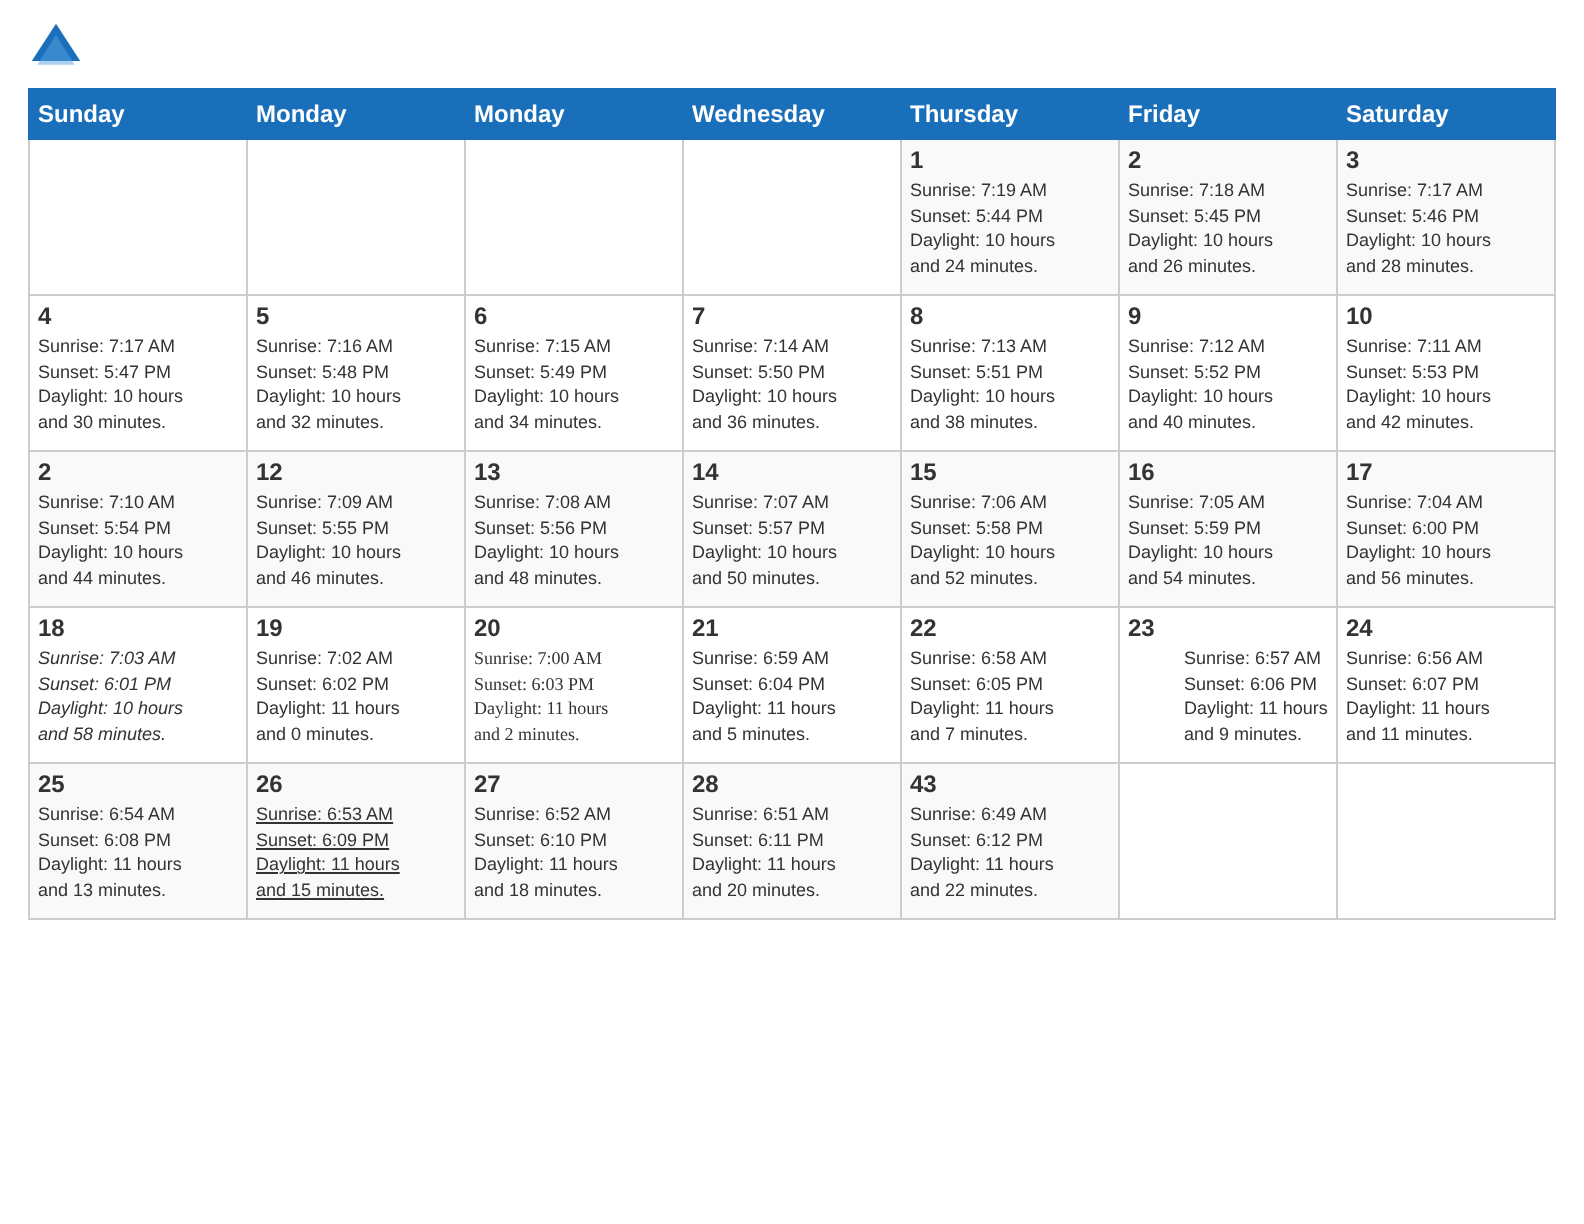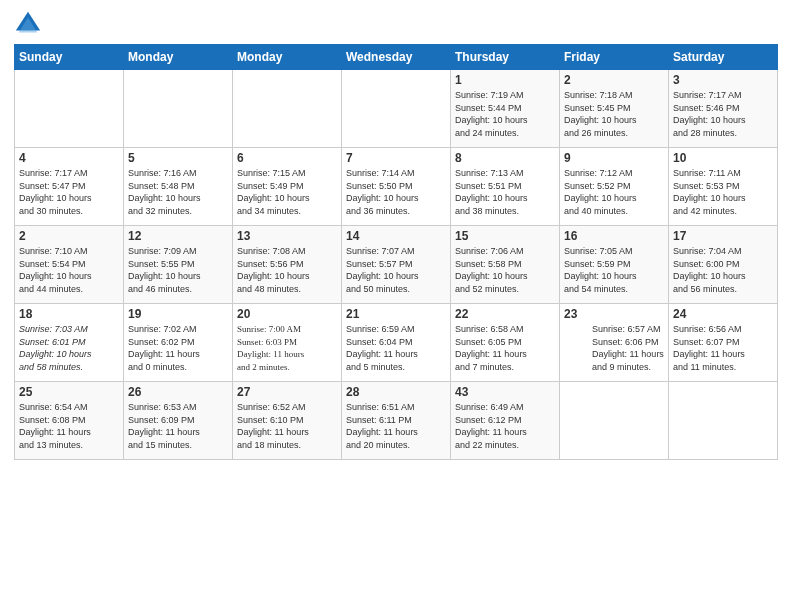--- a/index.html
+++ b/index.html
@@ -309,21 +309,21 @@
         <tr>
           <td>
             <span class="day-num">25</span>
             <div class="day-info" style="white-space: pre-line;">Sunrise: 6:54 AM
 Sunset: 6:08 PM
 Daylight: 11 hours
 and 13 minutes.</div>
           </td>
           <td>
             <span class="day-num">26</span>
-            <div class="day-info" style="white-space: pre-line;">Sunrise: 6:53 AM
+            <div class="day-info" style="white-space: pre-line; text-decoration: underline;">Sunrise: 6:53 AM
 Sunset: 6:09 PM
 Daylight: 11 hours
 and 15 minutes.</div>
           </td>
           <td>
             <span class="day-num">27</span>
             <div class="day-info" style="white-space: pre-line;">Sunrise: 6:52 AM
 Sunset: 6:10 PM
 Daylight: 11 hours
 and 18 minutes.</div>

